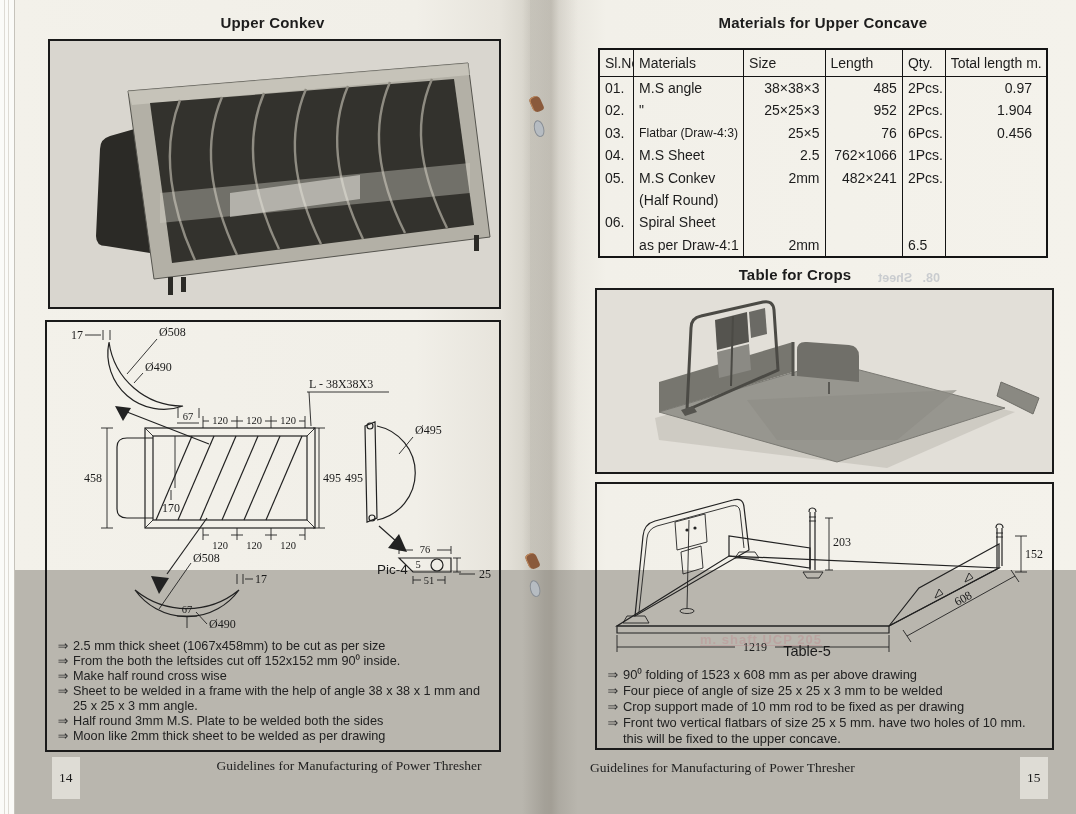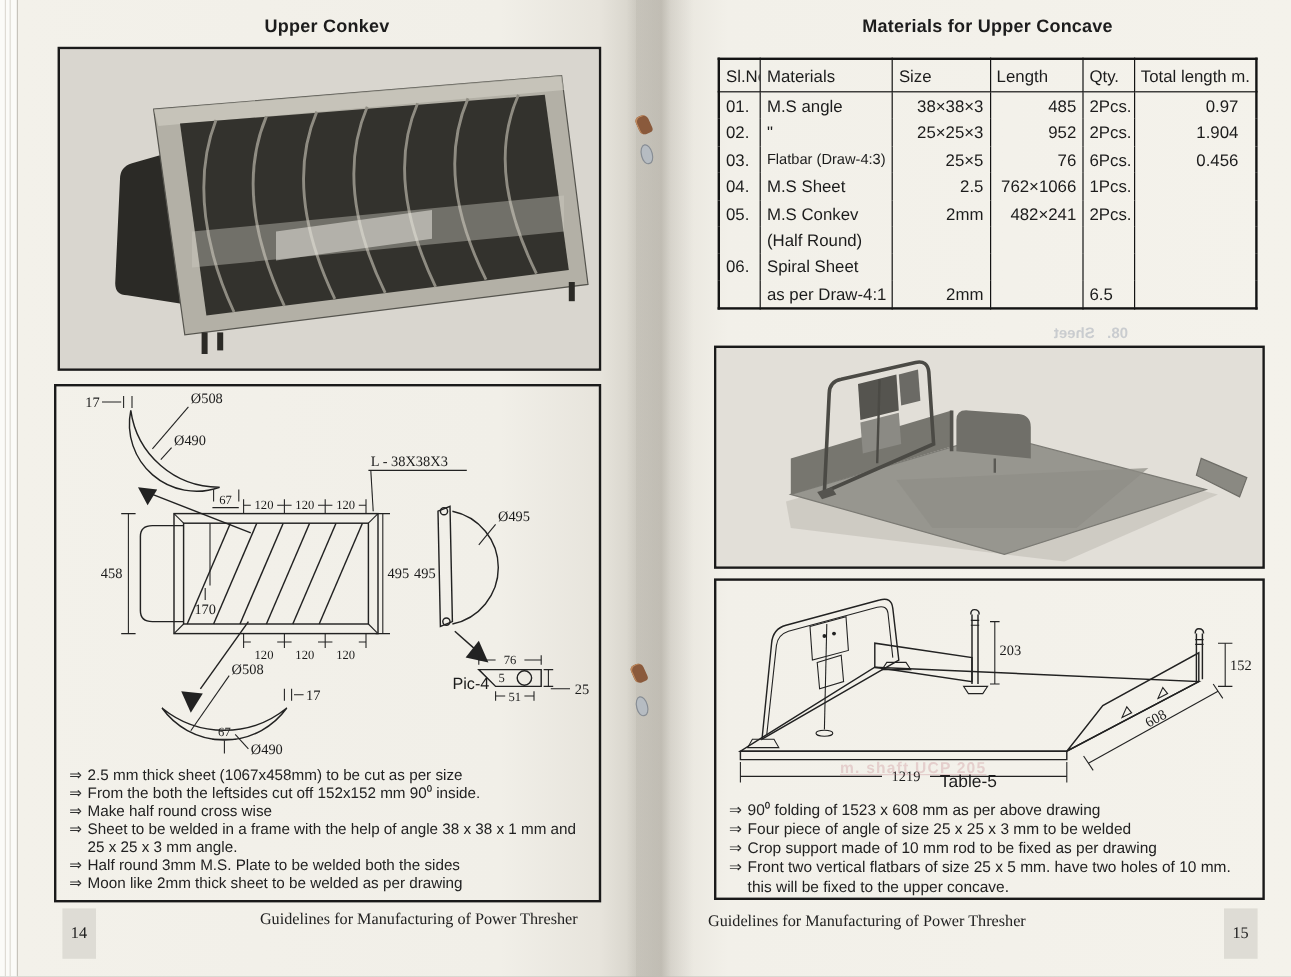--- a/index.html
+++ b/index.html
@@ -1,21 +1,21 @@
 <!DOCTYPE html>
 <html><head>
 <meta charset="utf-8">
 <style>
   html,body{margin:0;padding:0;}
   body{
     width:1076px;height:814px;position:relative;overflow:hidden;
     background:#b9b6ae;
     font-family:"Liberation Sans",sans-serif;color:#1c1c1c;
   }
-  .page{position:absolute;top:0;height:814px;}
+  .page{position:absolute;top:0;height:570px;}
   .page-left{
     left:14px;width:516px;
     background:linear-gradient(90deg,#f3f1ea 0%,#f1efe8 78%,#e7e4dc 94%,#d6d3ca 100%);
   }
   .page-right{
     left:530px;width:546px;
     background:linear-gradient(90deg,#cfccc3 0%,#e5e2da 4%,#f2f0e9 14%,#f4f2eb 100%);
   }
   .page-edges{
     position:absolute;left:0;top:0;width:14px;height:814px;
@@ -382,20 +382,21 @@
   </table>
 
   <div class="bleed" style="left:280px;top:270px;width:130px;font-size:12.5px;line-height:17px;text-align:left;">
     <div>08.   Sheet</div>
     <div>09.   M.S angle</div>
   </div>
   <div class="bleed" style="left:170px;top:288px;width:110px;font-size:12.5px;">
     <div>711      1Pcs.</div>
   </div>
 
+  <div class="title" style="left:40px;top:266px;width:450px;">Table for Crops</div>
 
   <div class="photo-box" style="left:65px;top:288px;width:455px;height:182px;background:#e2dfd8;">
     <svg width="455" height="182" viewBox="0 0 455 182">
       <rect x="0" y="0" width="455" height="182" fill="#e2dfd8"></rect>
       <polygon points="58,128 232,78 418,122 290,178 62,150" fill="#c9c6be" opacity="0.8"></polygon>
       <polygon points="62,122 232,72 408,118 240,172" fill="#97968f" stroke="#7b7a74" stroke-width="1"></polygon>
       <polygon points="150,110 360,100 300,150 180,150" fill="#8e8d86" opacity="0.7"></polygon>
       <polygon points="404,92 442,108 436,124 400,106" fill="#8a8982" stroke="#6e6d67" stroke-width="1"></polygon>
       <polygon points="62,122 196,82 196,52 62,92" fill="#77766f"></polygon>
       <line x1="196" y1="52" x2="196" y2="86" stroke="#53524d" stroke-width="3"></line>

